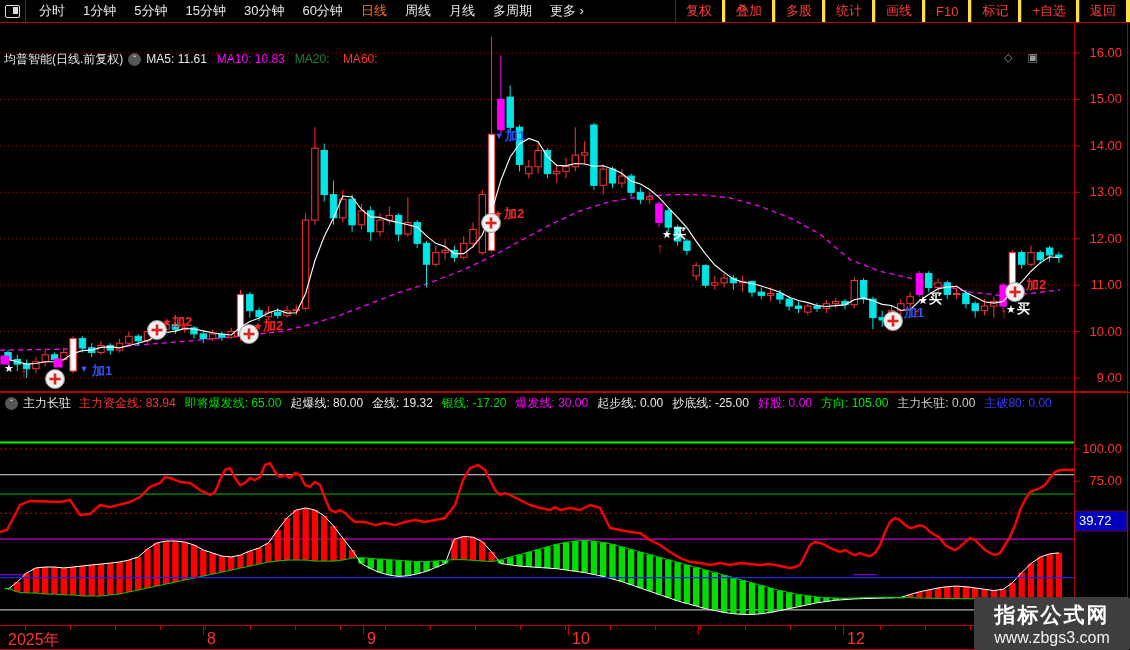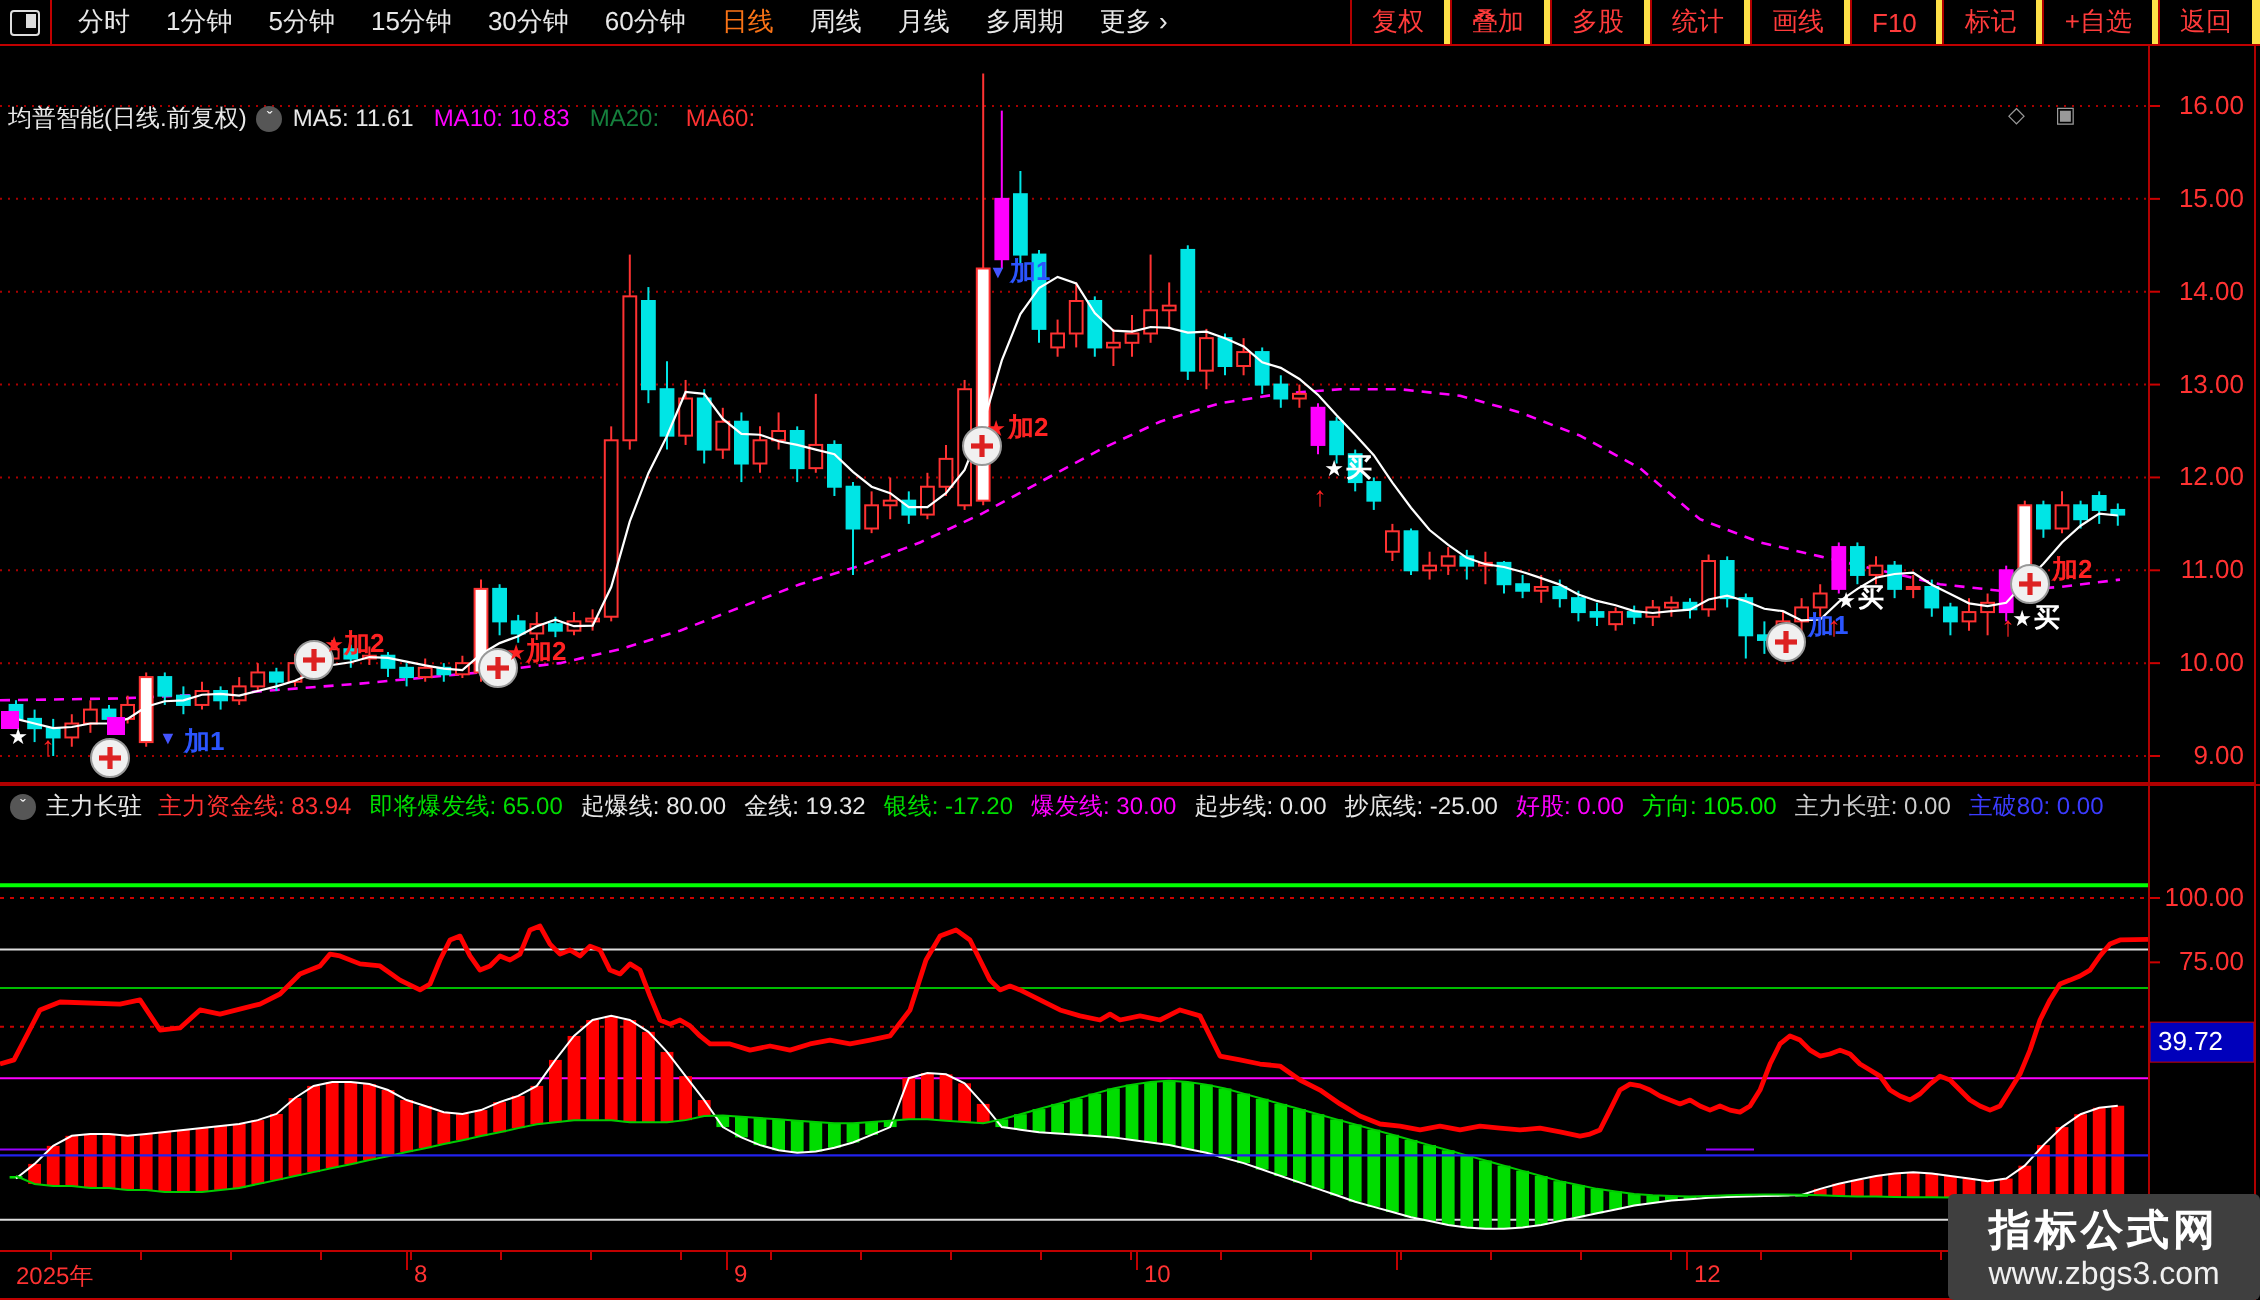--- a/index.html
+++ b/index.html
@@ -30,21 +30,21 @@
   #main-svg{top:30px;z-index:1;}
   #lower-svg{top:412px;z-index:1;}
   
   .ind-header{position:absolute;left:0;top:392px;width:1130px;height:20px;border-top:1px solid #b00000;
               display:flex;align-items:center;font-size:12px;z-index:3;overflow:hidden;}
   .ind-source{color:#e8e8e8;margin-right:8px;white-space:nowrap;}
   .ind-field{margin-right:9px;white-space:nowrap;}
   
   .bottom-axis{position:absolute;left:0;top:625px;width:1128px;height:23px;background:#000;
                border-top:1px solid #c00000;border-bottom:1px solid #c00000;z-index:2;}
-  .month-label{position:absolute;top:4px;color:#ff3232;font-size:12px;}
+  .month-label{position:absolute;top:4px;color:#ff3232;font-size:16px;}
   .tick{position:absolute;top:0;width:1px;background:#c00000;}
   
   .vline{position:absolute;top:22px;height:626px;width:1px;background:#b00000;z-index:2;}
   
   .watermark{position:absolute;left:974px;top:597px;width:156px;height:53px;background:#3f3f3f;
              border-radius:3px;z-index:10;display:flex;flex-direction:column;align-items:center;
              justify-content:center;color:#fff;}
   .wm1{font-size:21px;font-weight:bold;letter-spacing:2px;}
   .wm2{font-size:16px;color:#f0f0f0;}
 </style>

